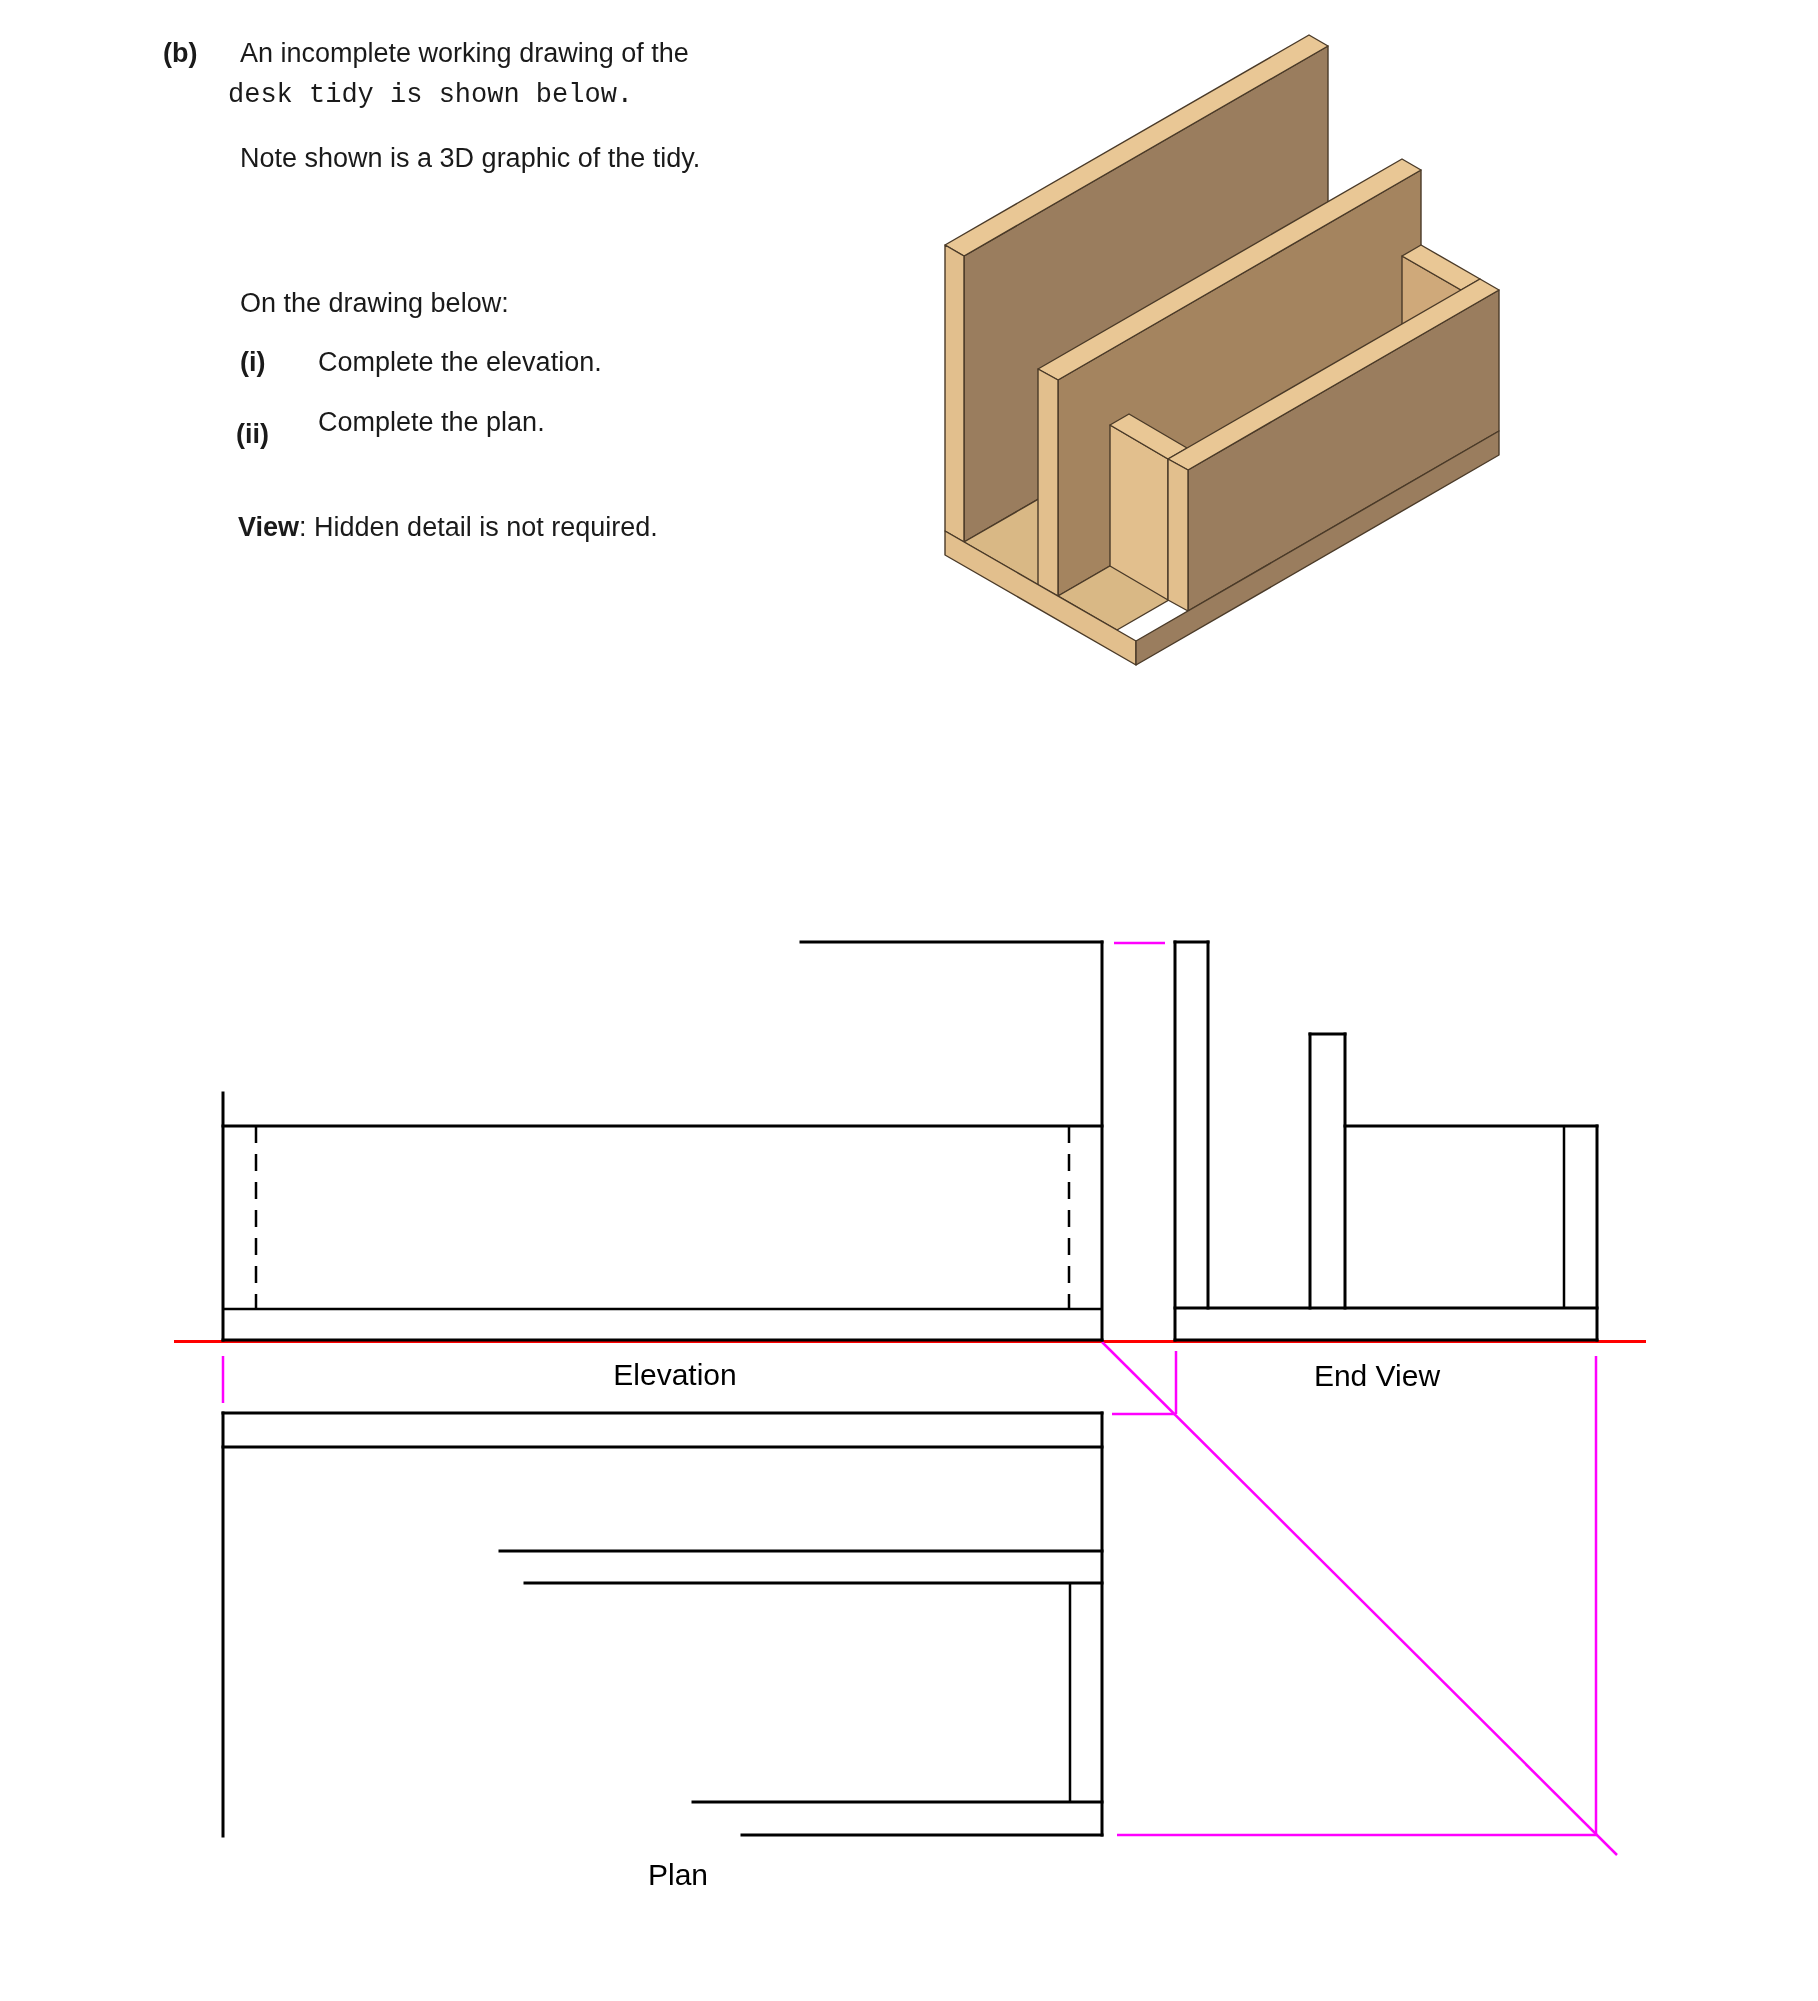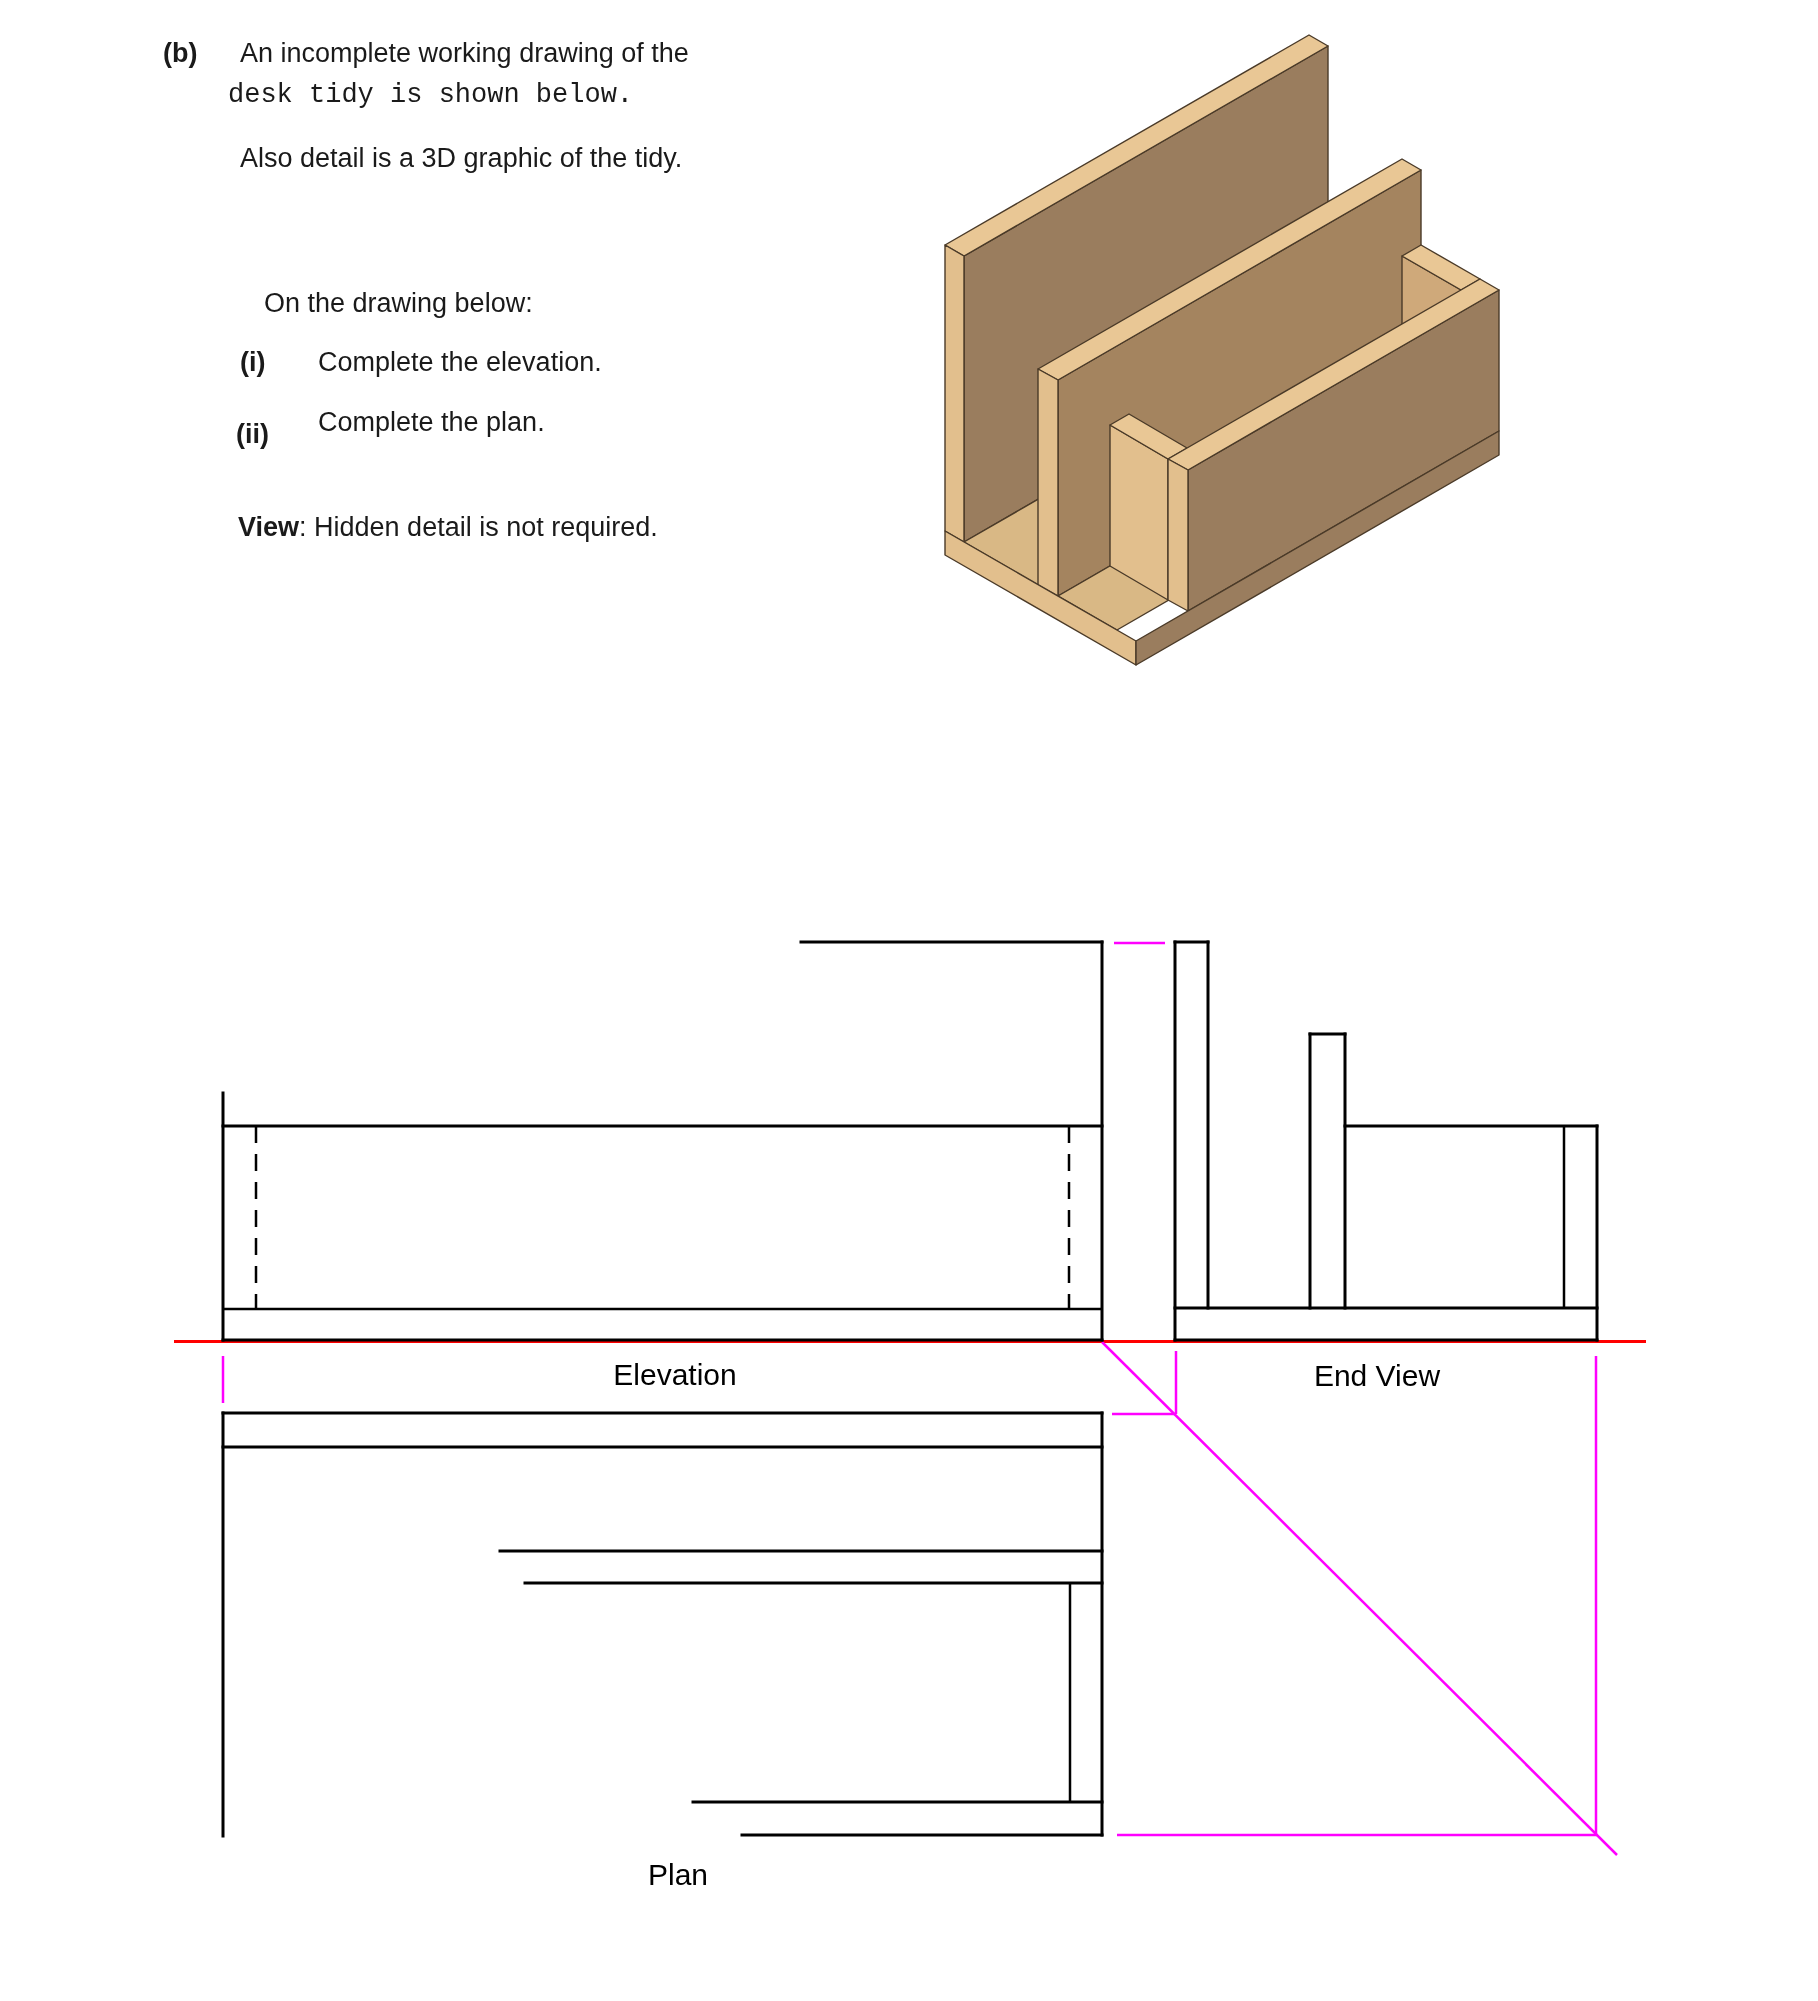--- a/index.html
+++ b/index.html
@@ -35,23 +35,23 @@
 </style>
 </head>
 <body>
 
 <div class="qtext bold" style="left:163px; top:36px;">(b)</div>
 
 <div class="qtext" style="left:240px; top:36px;text-align:center;">An incomplete working drawing of the</div>
 
 <div class="qtext" style="left:228px; top:78px;font-family:Liberation Mono, monospace;">desk tidy is shown below.</div>
 
-<div class="qtext" style="left:240px; top:141px;">Also detail is a 3D graphic of the tidy.</div>
+<div class="qtext" style="left:240px; top:141px;">Note shown is a 3D graphic of the tidy.</div>
 
-<div class="qtext" style="left:240px; top:286px;margin-left:24px;">On the drawing below:</div>
+<div class="qtext" style="left:240px; top:286px;">On the drawing below:</div>
 
 <div class="qtext bold" style="left:240px; top:345px;">(i)</div>
 <div class="qtext" style="left:318px; top:345px;">Complete the elevation.</div>
 
 <div class="qtext bold" style="left:236px; top:405px;margin-top:12px;">(ii)</div>
 <div class="qtext" style="left:318px; top:405px;text-align:center;">Complete the plan.</div>
 
 <div class="qtext" style="left:238px; top:510px;"><span class="bold">View</span><span>: Hidden detail is not required.</span></div>
 
 <svg id="drawing-svg" width="1818" height="2001" viewBox="0 0 1818 2001">

